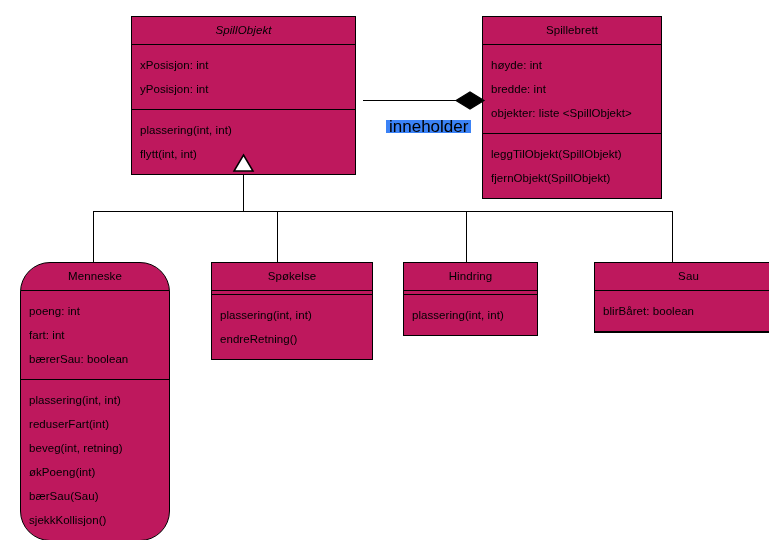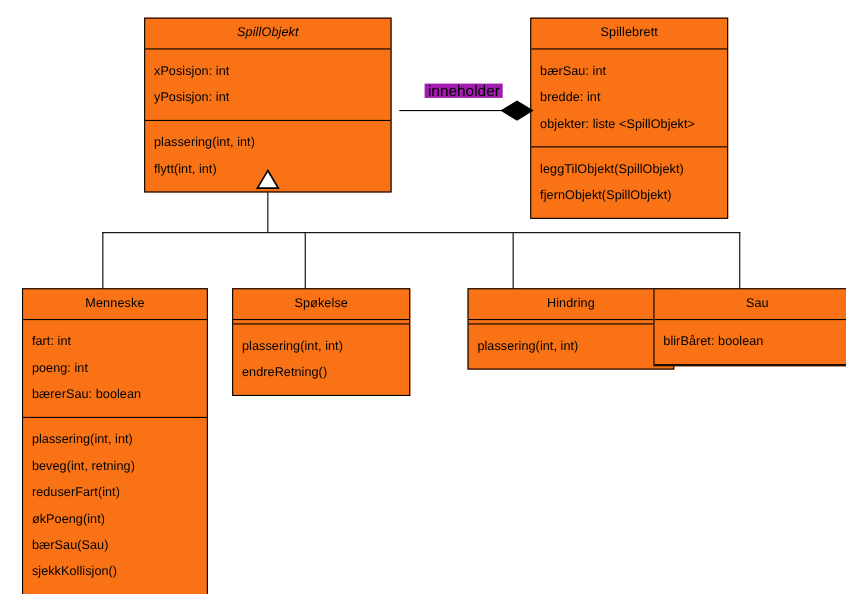--- a/index.html
+++ b/index.html
@@ -24,21 +24,21 @@
     top: 0;
     width: 769px;
     height: 540px;
   }
 
   
   .uml-class {
     position: absolute;
     box-sizing: border-box;
     border: 1.4px solid #000000;
-    background: #f97316;
+    background: #be185d;
     z-index: 3;
   }
 
   .uml-title {
     box-sizing: border-box;
     width: 100%;
     text-align: center;
     font-size: 11.5px;
     line-height: 13px;
     padding: 7px 4px 7px 4px;
@@ -82,27 +82,28 @@
   }
   .line-v {
     position: absolute;
     width: 0;
     border-left: 1.4px solid #000000;
     z-index: 1;
   }
 
   .assoc-label {
     position: absolute;
-    font-size: 14px;
+    font-size: 17px;
     line-height: 13px;
     white-space: nowrap;
-    background: #a21caf;
+    background: #3b82f6;
     padding: 0 3px;
     z-index: 2;
     color: #000000;
+    margin-top: 44px;
   }
 
   .glyph-svg {
     position: absolute;
     z-index: 4;
     overflow: visible;
   }
 </style>
 </head>
 <body>
@@ -136,57 +137,57 @@
     </div>
     <div class="uml-compartment last">
       <div class="uml-member">plassering(int, int)</div>
       <div class="uml-member">flytt(int, int)</div>
     </div>
   </div>
 
   <div class="uml-class" style="left:482px; top:16px; width:180px;">
     <div class="uml-title">Spillebrett</div>
     <div class="uml-compartment">
-      <div class="uml-member">bærSau: int</div>
+      <div class="uml-member">høyde: int</div>
       <div class="uml-member">bredde: int</div>
       <div class="uml-member">objekter: liste &lt;SpillObjekt&gt;</div>
     </div>
     <div class="uml-compartment last">
       <div class="uml-member">leggTilObjekt(SpillObjekt)</div>
       <div class="uml-member">fjernObjekt(SpillObjekt)</div>
     </div>
   </div>
 
-  <div class="uml-class" style="left:20px; top:262px; width:169px;">
+  <div class="uml-class" style="left:20px; top:262px; width:150px;border-radius:30px;">
     <div class="uml-title">Menneske</div>
     <div class="uml-compartment">
+      <div class="uml-member">poeng: int</div>
       <div class="uml-member">fart: int</div>
-      <div class="uml-member">poeng: int</div>
       <div class="uml-member">bærerSau: boolean</div>
     </div>
     <div class="uml-compartment last">
       <div class="uml-member">plassering(int, int)</div>
+      <div class="uml-member">reduserFart(int)</div>
       <div class="uml-member">beveg(int, retning)</div>
-      <div class="uml-member">reduserFart(int)</div>
       <div class="uml-member">økPoeng(int)</div>
       <div class="uml-member">bærSau(Sau)</div>
       <div class="uml-member">sjekkKollisjon()</div>
     </div>
   </div>
 
   <div class="uml-class" style="left:211px; top:262px; width:162px;">
     <div class="uml-title">Spøkelse</div>
     <div class="uml-compartment empty"></div>
     <div class="uml-compartment last">
       <div class="uml-member">plassering(int, int)</div>
       <div class="uml-member">endreRetning()</div>
     </div>
   </div>
 
-  <div class="uml-class" style="left:425px; top:262px; width:188px;">
+  <div class="uml-class" style="left:403px; top:262px; width:135px;">
     <div class="uml-title">Hindring</div>
     <div class="uml-compartment empty"></div>
     <div class="uml-compartment last">
       <div class="uml-member">plassering(int, int)</div>
     </div>
   </div>
 
   <div class="uml-class" style="left:594px; top:262px; width:189px;">
     <div class="uml-title">Sau</div>
     <div class="uml-compartment">

